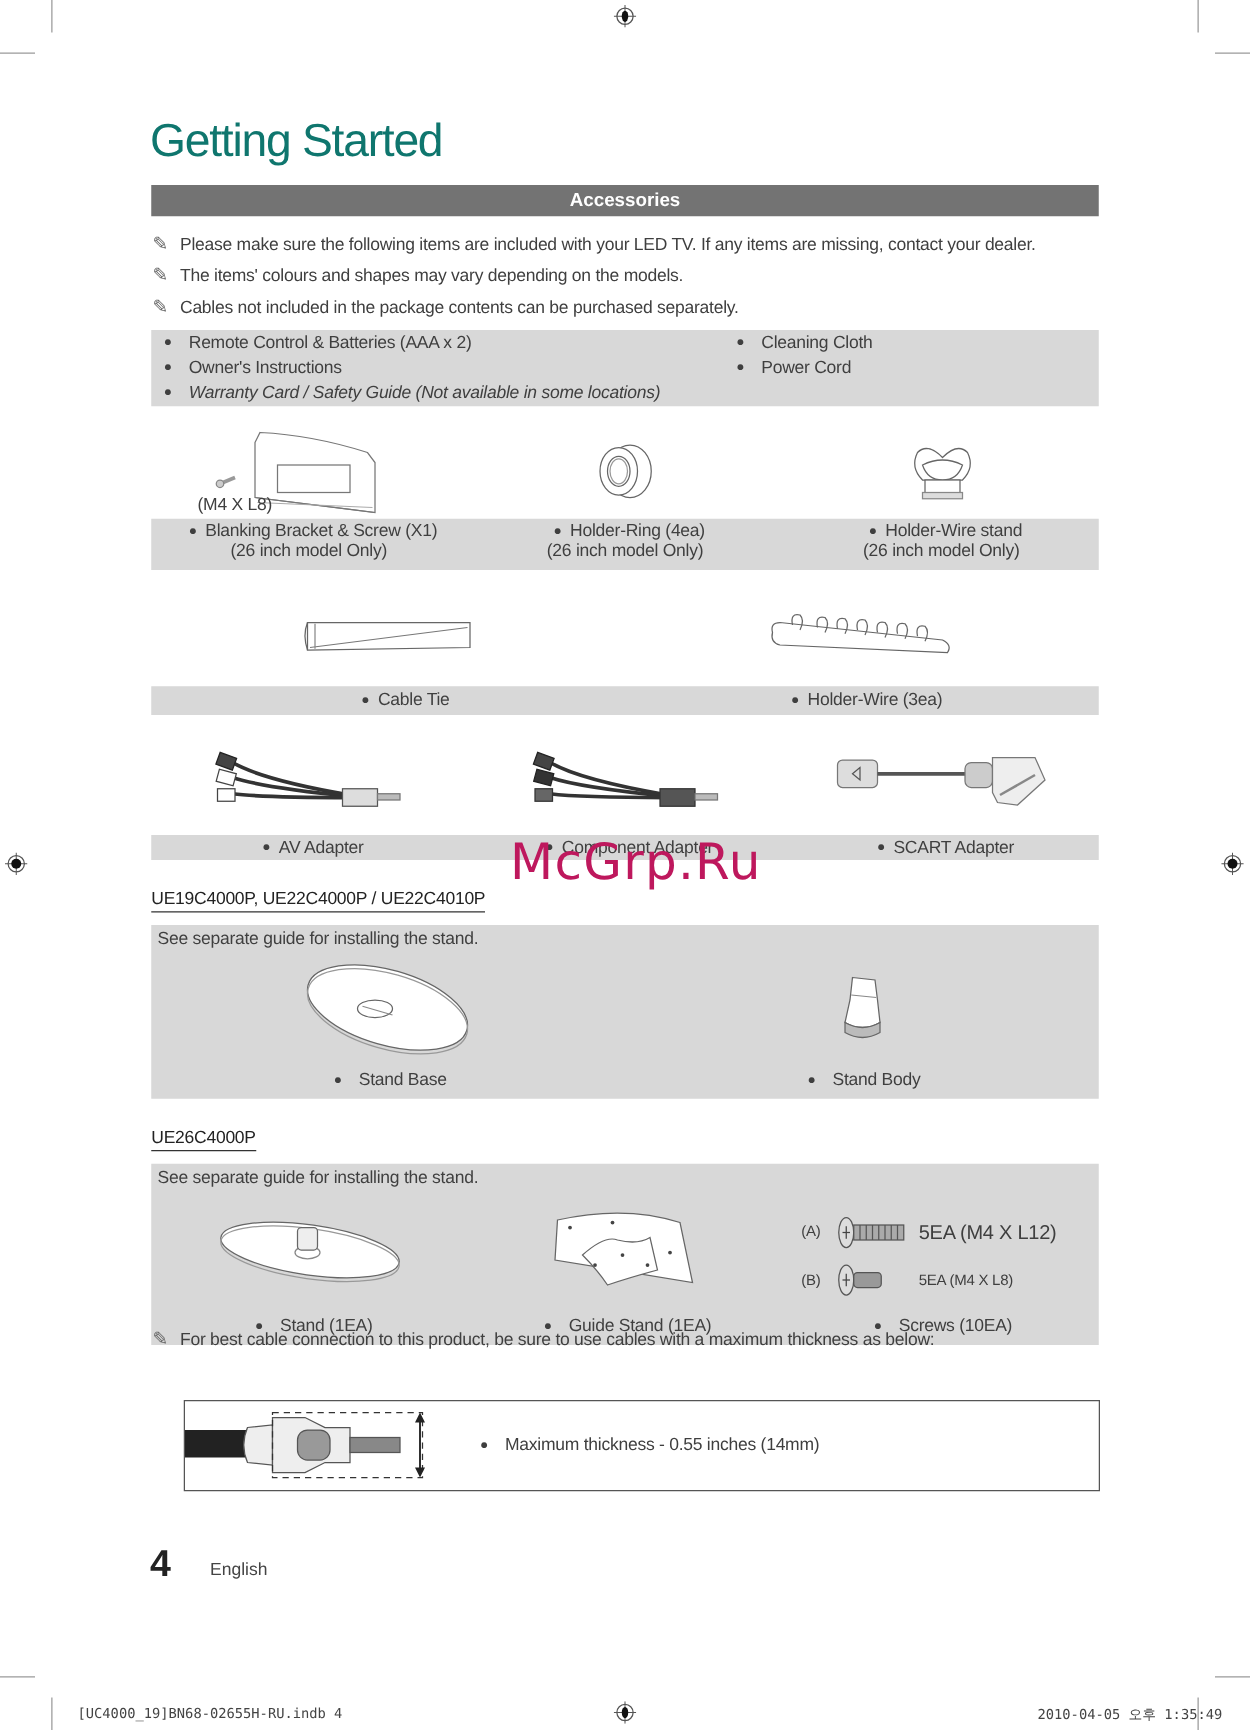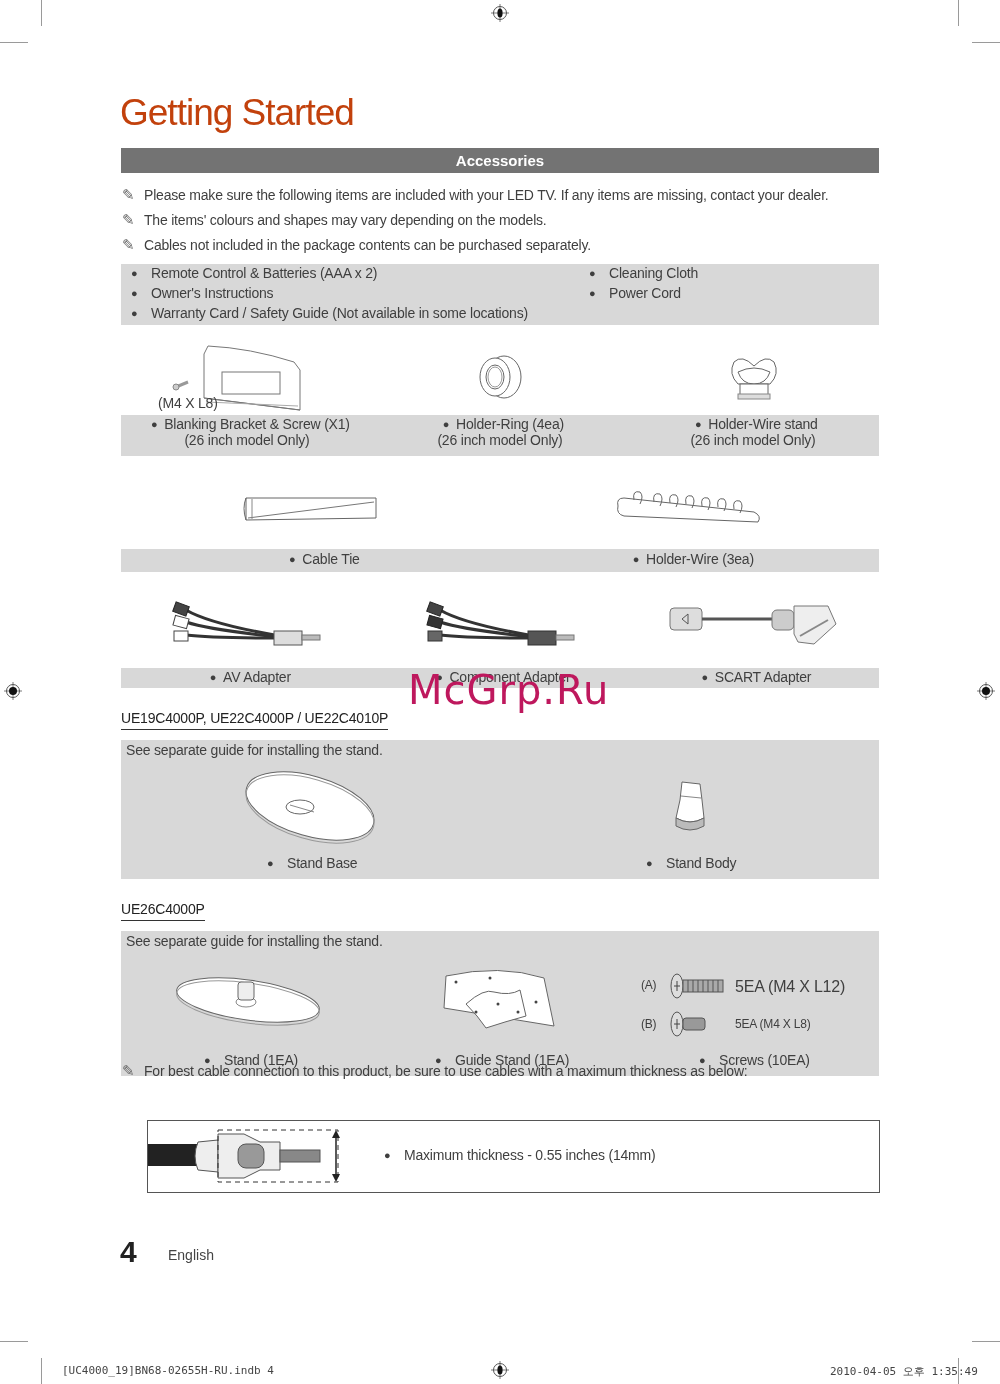--- a/index.html
+++ b/index.html
@@ -1,21 +1,21 @@
 <!DOCTYPE html>
 <html><head>
   <meta charset="utf-8">
   <style>
     html, body { margin: 0; padding: 0; background: #ffffff; }
     body { width: 1000px; height: 1384px; position: relative; overflow: hidden;
            font-family: "Liberation Sans", sans-serif; color: #3a3a3a; }
     .abs { position: absolute; }
     .crop { position: absolute; background: #9a9a9a; }
     .regmark { position: absolute; width: 18px; height: 18px; }
-    .title { left: 120px; top: 92px; font-size: 37px; font-weight: normal; color: #c2410c; letter-spacing: -1px; }
+    .title { left: 120px; top: 92px; font-size: 37px; font-weight: normal; color: #0f766e; letter-spacing: -1px; }
     .banner { left: 121px; top: 148px; width: 758px; height: 25px; background: #737373; color: #fff;
               font-weight: bold; font-size: 15px; text-align: center; line-height: 26px; }
     .note { left: 122px; font-size: 14px; color: #3f3f3f; white-space: nowrap; letter-spacing: -0.2px; }
     .note .pen { display: inline-block; width: 22px; color: #666; font-size: 15px; }
     .graybar { position: absolute; background: #d8d8d8; }
     .bl { position: absolute; font-size: 14px; color: #3f3f3f; white-space: nowrap; letter-spacing: -0.2px; }
     .bl .dot { display: inline-block; width: 20px; font-size: 11px; vertical-align: 1px; }
     .center { text-align: center; }
     .heading-u { position: absolute; font-size: 14px; color: #222; font-weight: normal; white-space: nowrap;
                  border-bottom: 1.5px solid #333; padding-bottom: 3px; letter-spacing: -0.2px; }
@@ -73,21 +73,21 @@
 <div class="abs note" style="top:211px;">
   <span class="pen">✎</span><span>The items' colours and shapes may vary depending on the models.</span>
 </div>
 <div class="abs note" style="top:236px;">
   <span class="pen">✎</span><span>Cables not included in the package contents can be purchased separately.</span>
 </div>
 
 <div class="graybar" style="left:121px;top:264px;width:758px;height:61px;"></div>
 <div class="bl" style="left:131px;top:265px;"><span class="dot">●</span><span>Remote Control &amp; Batteries (AAA x 2)</span></div>
 <div class="bl" style="left:131px;top:285px;"><span class="dot">●</span><span>Owner's Instructions</span></div>
-<div class="bl" style="left:131px;top:305px;"><span class="dot">●</span><span>Warranty Card / Safety Guide (Not available in some locations)</span></div>
+<div class="bl" style="left:131px;top:305px;font-style:italic;"><span class="dot">●</span><span>Warranty Card / Safety Guide (Not available in some locations)</span></div>
 <div class="bl" style="left:589px;top:265px;"><span class="dot">●</span><span>Cleaning Cloth</span></div>
 <div class="bl" style="left:589px;top:285px;"><span class="dot">●</span><span>Power Cord</span></div>
 
 <svg class="ill" style="left:170px;top:340px;" width="135" height="72" viewBox="0 0 135 72">
   <path d="M34 14 L38 6 Q80 8 124 22 L130 30 L130 70 L34 58 Z" fill="#fff" stroke="#777" stroke-width="1"></path>
   <path d="M34 58 L130 70" stroke="#777" fill="none"></path>
   <rect x="52" y="32" width="58" height="22" fill="#fff" stroke="#777" stroke-width="1"></rect>
   <line x1="36" y1="62" x2="128" y2="66" stroke="#aaa"></line>
   <g>
     <line x1="6" y1="47" x2="18" y2="42" stroke="#999" stroke-width="3"></line>

